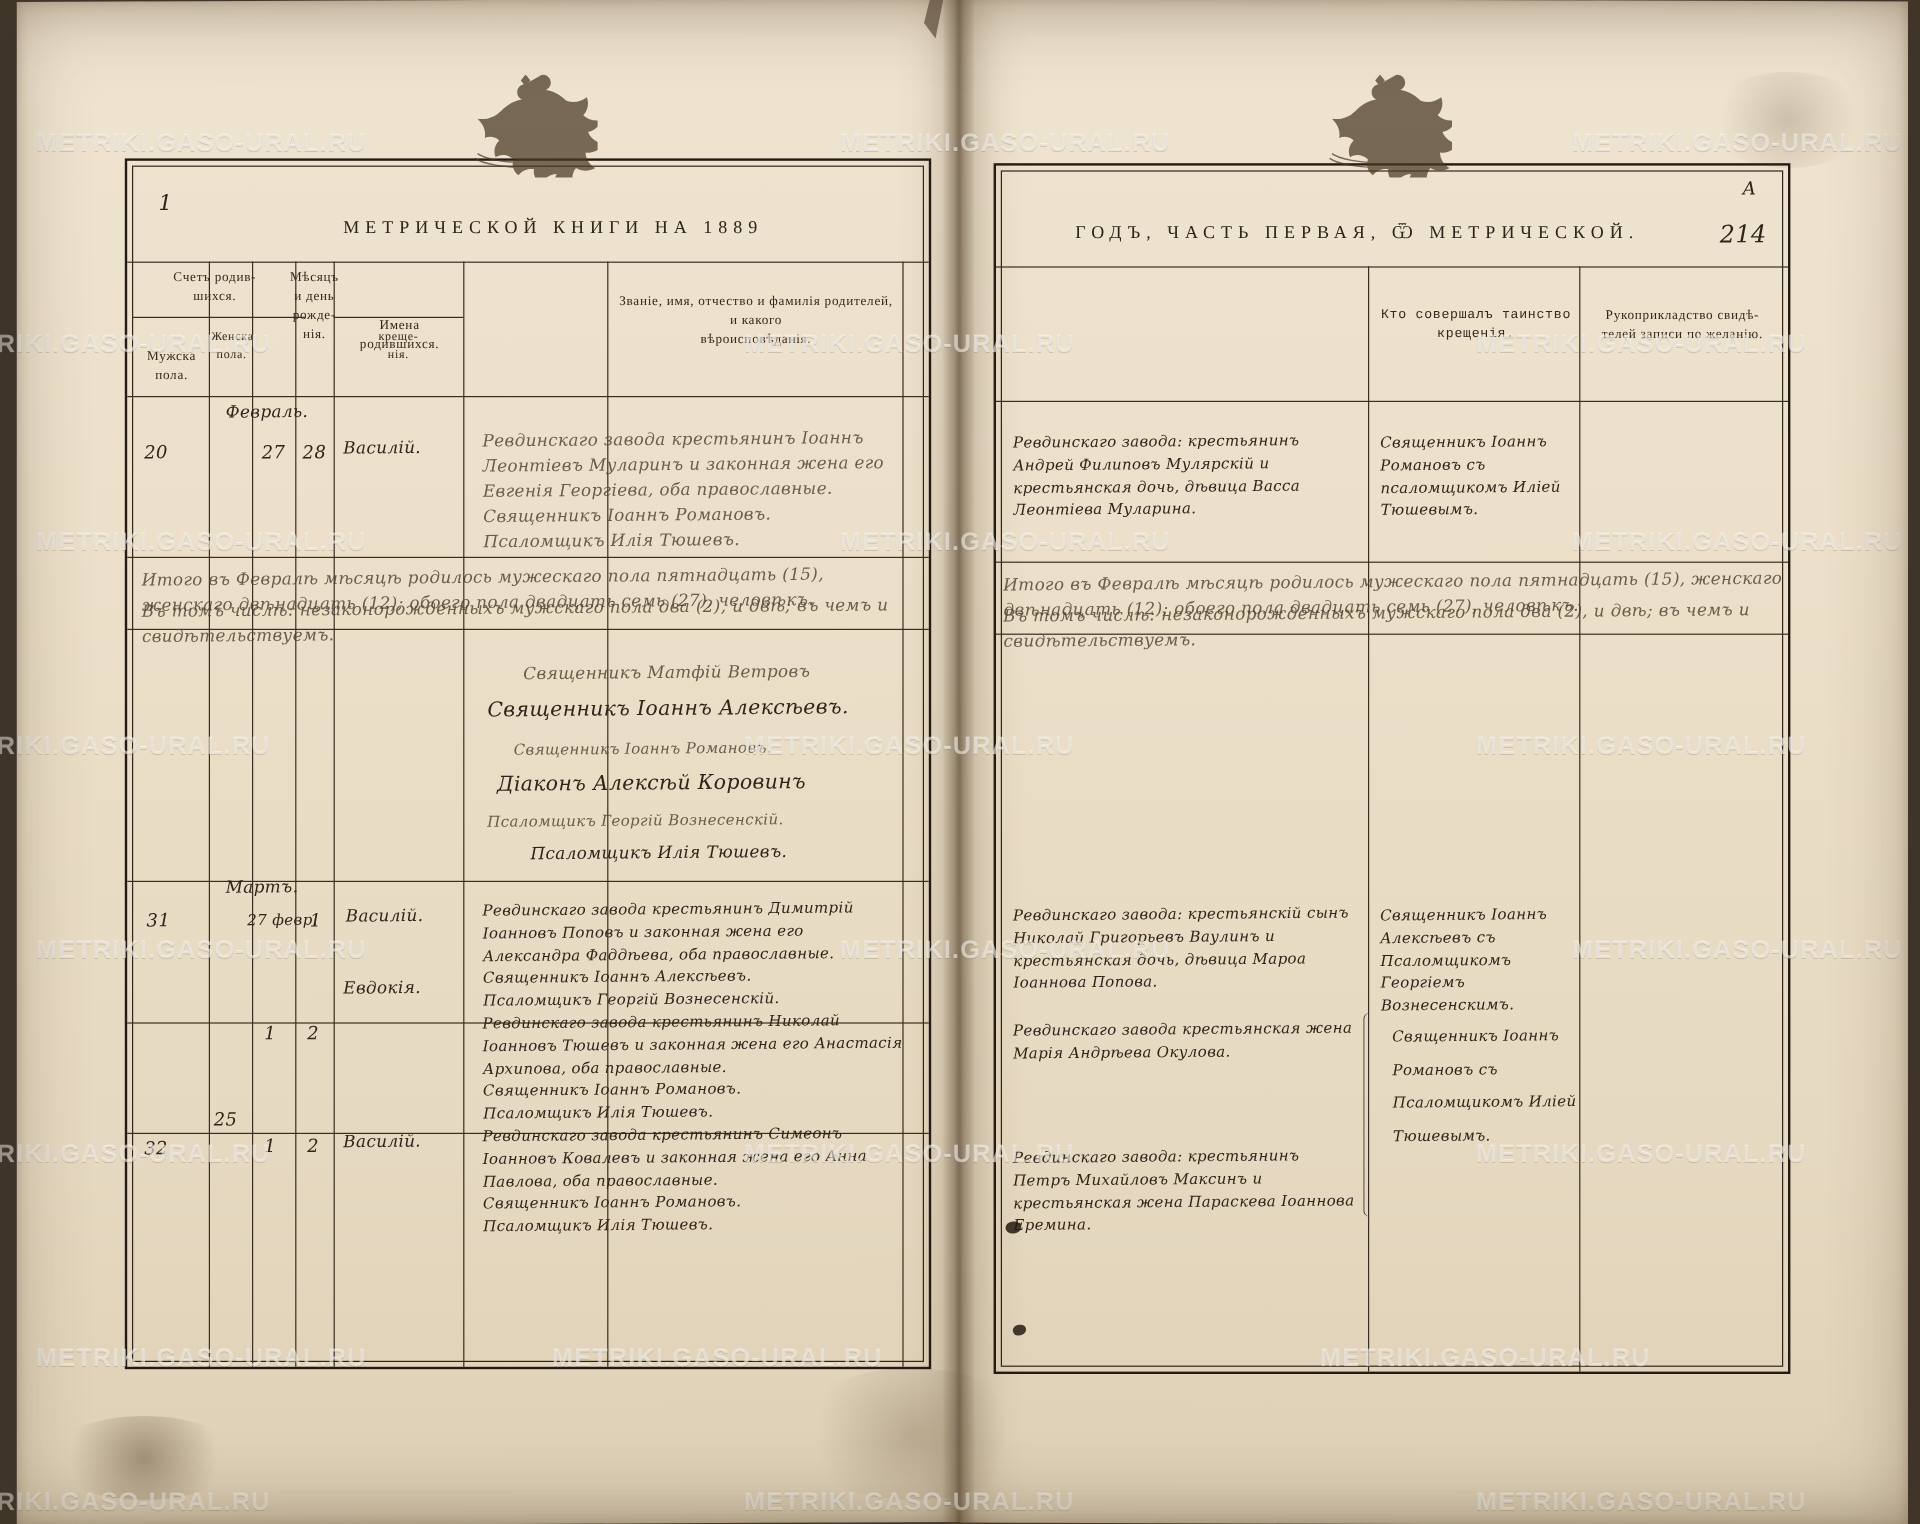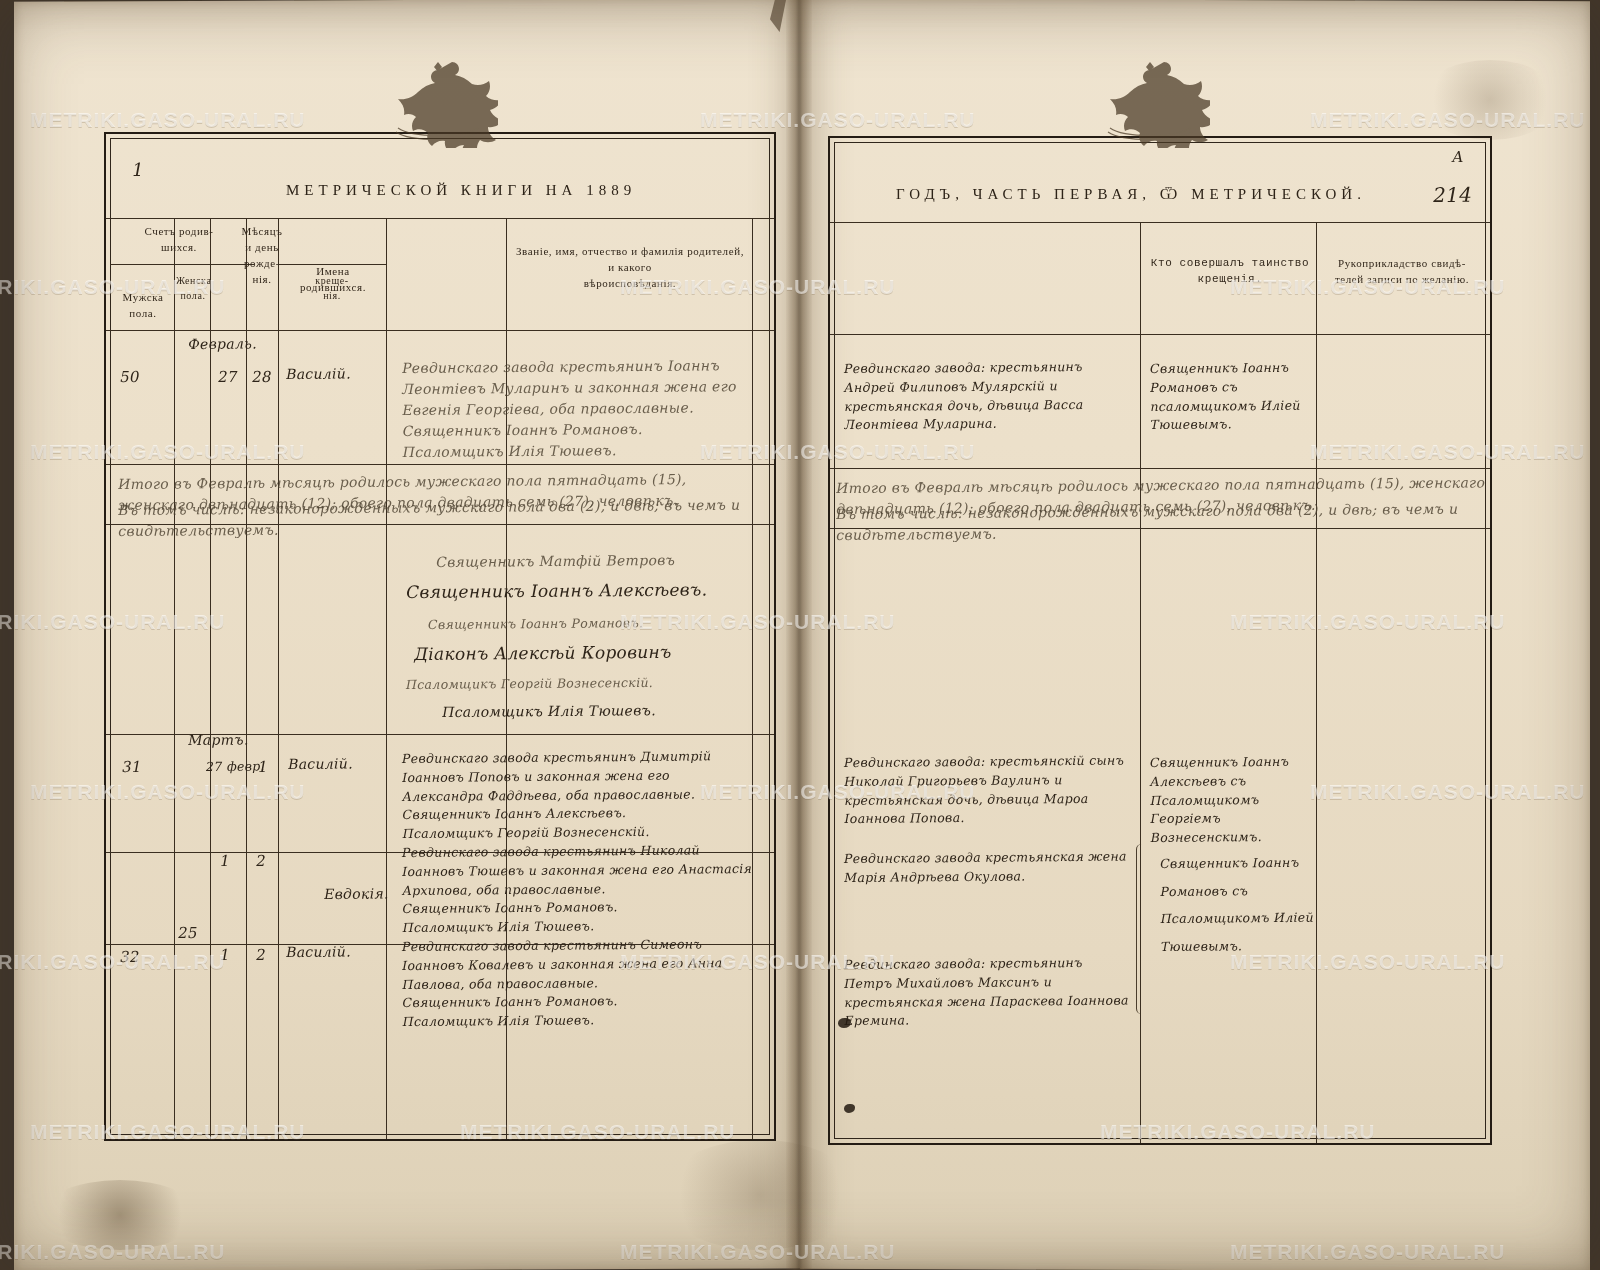--- a/index.html
+++ b/index.html
@@ -213,21 +213,21 @@
 рожде-
 нiя.</div>
     <div class="col-head" style="left:176px; top:140px; width:100px; white-space:pre-line; font-size:10px;">креще-
 нiя.</div>
     <div class="col-head" style="left:178px; top:130px; width:98px;">Имена родившихся.</div>
     <div class="col-head" style="left:406px; top:110px; width:236px; white-space:pre-line;">Званiе, имя, отчество и фамилiя родителей, и какого
 вѣроисповѣданiя.</div>
 
     <div class="hand num" style="position:absolute; left:26px; top:22px; font-size:18px;">1</div>
 
-    <div class="hand num" style="position:absolute; left:14px; top:232px;">50</div>
+    <div class="hand num" style="position:absolute; left:14px; top:232px;">20</div>
     <div class="hand small" style="position:absolute; left:78px; top:234px;"></div>
     <div class="hand num" style="position:absolute; left:112px; top:232px;">27</div>
     <div class="hand num" style="position:absolute; left:146px; top:232px;">28</div>
     <div class="hand" style="position:absolute; left:82px; top:200px;">Февраль.</div>
     <div class="hand" style="position:absolute; left:180px; top:230px;">Василiй.</div>
     <div class="hand faint" style="position:absolute; left:296px; top:224px; width:348px; white-space:pre-line;">Ревдинскаго завода крестьянинъ Iоаннъ Леонтiевъ Муларинъ и законная жена его Евгенiя Георгiева, оба православные.
 Священникъ Iоаннъ Романовъ.
 Псаломщикъ Илiя Тюшевъ.</div>
 
     <div class="hand faint" style="position:absolute; left:12px; top:340px; width:648px;">Итого въ Февралѣ мѣсяцѣ родилось мужескаго пола пятнадцать (15), женскаго двѣнадцать (12); обоего пола двадцать семь (27), человѣкъ.</div>
@@ -246,21 +246,21 @@
     <div class="hand num" style="position:absolute; left:152px; top:622px;">1</div>
     <div class="hand" style="position:absolute; left:182px; top:620px;">Василiй.</div>
     <div class="hand small" style="position:absolute; left:296px; top:616px; width:350px; white-space:pre-line;">Ревдинскаго завода крестьянинъ Димитрiй Iоанновъ Поповъ и законная жена его Александра Фаддѣева, оба православные.
 Священникъ Iоаннъ Алексѣевъ.
 Псаломщикъ Георгiй Вознесенскiй.</div>
 
     <div class="hand num" style="position:absolute; left:16px; top:718px;"></div>
     <div class="hand num" style="position:absolute; left:72px; top:740px;margin-top:48px;">25</div>
     <div class="hand num" style="position:absolute; left:114px; top:716px;">1</div>
     <div class="hand num" style="position:absolute; left:150px; top:716px;">2</div>
-    <div class="hand" style="position:absolute; left:180px; top:750px;margin-left:38px;">Евдокiя.</div>
+    <div class="hand" style="position:absolute; left:180px; top:680px;">Евдокiя.</div>
     <div class="hand small" style="position:absolute; left:296px; top:710px; width:350px; white-space:pre-line;">Ревдинскаго завода крестьянинъ Николай Iоанновъ Тюшевъ и законная жена его Анастасiя Архипова, оба православные.
 Священникъ Iоаннъ Романовъ.
 Псаломщикъ Илiя Тюшевъ.</div>
 
     <div class="hand num" style="position:absolute; left:14px; top:812px;">32</div>
     <div class="hand num" style="position:absolute; left:114px; top:810px;">1</div>
     <div class="hand num" style="position:absolute; left:150px; top:810px;">2</div>
     <div class="hand" style="position:absolute; left:180px; top:808px;">Василiй.</div>
     <div class="hand small" style="position:absolute; left:296px; top:804px; width:350px; white-space:pre-line;">Ревдинскаго завода крестьянинъ Симеонъ Iоанновъ Ковалевъ и законная жена его Анна Павлова, оба православные.
 Священникъ Iоаннъ Романовъ.

